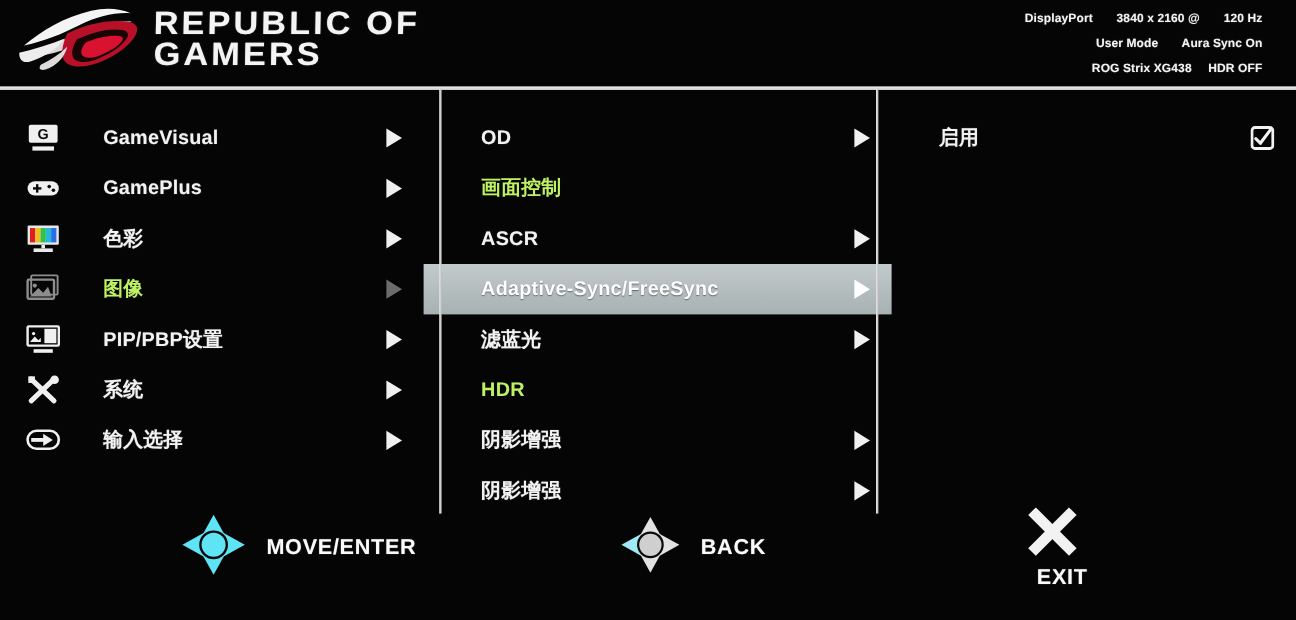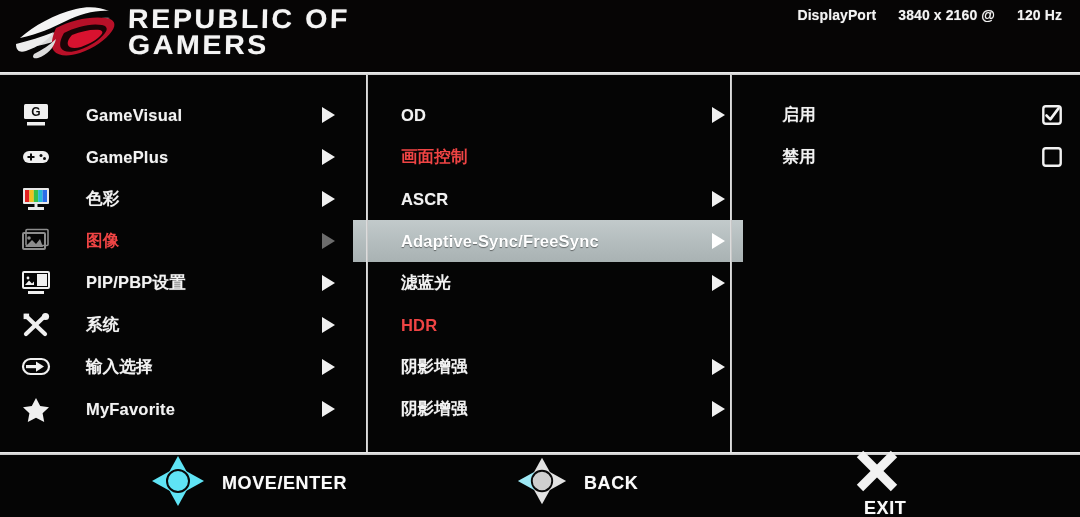--- a/index.html
+++ b/index.html
@@ -37,24 +37,24 @@
     color: #f4f4f4;
     font-size: 27px;
     font-weight: bold;
     letter-spacing: 2.4px;
     font-stretch: condensed;
     transform: scaleX(1.06) skewX(-1deg);
     transform-origin: left center;
     text-shadow: 0 0 1px rgba(255,255,255,.5);
   }
   .status {
-    position: absolute; right: 18px; top: 5px;
+    position: absolute; right: 28px; top: 5px;
     text-align: right;
     color: #f3f3f3;
-    font-size: 14px;
+    font-size: 10px;
     font-weight: bold;
     line-height: 21px;
     letter-spacing: .1px;
     text-shadow: 0 0 1px rgba(255,255,255,.45);
   }
   .status .row { white-space: nowrap; }
   .status .gap { display: inline-block; width: 14px; }
 
   
   .panel {
@@ -92,21 +92,21 @@
   .ico svg { display: block; }
   .label {
     color: #f2f2f2;
     font-size: 16.5px;
     font-weight: bold;
     letter-spacing: .2px;
     white-space: nowrap;
     text-shadow: 0 0 1px rgba(255,255,255,.35);
     margin-left: 20px;
   }
-  .row-item.dim .label { color: #ef4444; text-shadow: none; text-align: right; }
+  .row-item.dim .label { color: #bef264; text-shadow: none; text-align: right; }
   .row-item.highlight .label { color: #ffffff; text-shadow: 0 1px 1px rgba(0,0,0,.45); }
   .arrow {
     position: absolute; right: 18px; top: 50%;
     width: 0; height: 0;
     margin-top: -8px;
     border-left: 13px solid #f0f0f0;
     border-top: 8px solid transparent;
     border-bottom: 8px solid transparent;
   }
   .row-item.dim .arrow { border-left-color: #6c6c6c; }
@@ -123,21 +123,21 @@
     margin-top: -10px;
     width: 20px; height: 20px;
   }
 
   
   .footer-rule {
     position: absolute; left: 0; top: 452px; width: 1080px; height: 2.5px;
     background: linear-gradient(to bottom,#f0f0f0,#c4c4c4);
   }
   .footer {
-    position: absolute; left: 0; top: 455px; width: 1080px; height: 56px;
+    position: absolute; left: 0; top: 428px; width: 1080px; height: 56px;
     background: #050505;
     display: flex; align-items: center;
   }
   .fbtn { display: flex; align-items: center; position: absolute; }
   .fbtn .ftext {
     color: #fafafa;
     font-size: 18px;
     font-weight: bold;
     letter-spacing: .6px;
     margin-left: 16px;
@@ -173,20 +173,30 @@
     </div>
 
     <div class="status">
       <div class="row">
         <span>DisplayPort</span>
         <span class="gap"></span>
         <span>3840 x 2160 @</span>
         <span class="gap"></span>
         <span>120 Hz</span>
       </div>
+      <div class="row">
+        <span>User Mode</span>
+        <span class="gap"></span>
+        <span>Aura Sync On</span>
+      </div>
+      <div class="row">
+        <span>ROG Strix XG438</span>
+        <span class="gap" style="width:8px"></span>
+        <span>HDR OFF</span>
+      </div>
     </div>
     <div class="header-rule"></div>
   </div>
 
   <div class="panel">
     <div class="col col-left" id="col-left">
         <div class="menu" id="sidebar-menu">
           <div class="row-item">
             <span class="ico" style="color:#f0f0f0">
               <svg width="30" height="26" viewBox="0 0 30 26">
@@ -270,29 +280,20 @@
             <span class="ico" style="color:#f0f0f0">
               <svg width="30" height="26" viewBox="0 0 30 26">
                 <rect x="2" y="5" width="26" height="15" rx="7.5" fill="none" stroke="#f0f0f0" stroke-width="2.2"></rect>
                 <rect x="5" y="11" width="13" height="3.2" fill="#f0f0f0"></rect>
                 <polygon points="15,7.5 23,12.6 15,17.7" fill="#f0f0f0"></polygon>
               </svg>
             </span>
             <span class="label">输入选择</span>
             <span class="arrow"></span>
           </div>
-          <div class="row-item">
-            <span class="ico" style="color:#f0f0f0">
-              <svg width="30" height="26" viewBox="0 0 30 26">
-                <polygon points="15,2 19.2,10 28,11.3 21.6,17.3 23.2,26 15,21.8 6.8,26 8.4,17.3 2,11.3 10.8,10" fill="#f0f0f0"></polygon>
-              </svg>
-            </span>
-            <span class="label">MyFavorite</span>
-            <span class="arrow"></span>
-          </div>
         </div>
       </div>
     <div class="col col-mid" id="col-mid">
         <div class="menu" id="submenu-menu">
           <div class="row-item">
             <span class="label">OD</span>
             <span class="arrow"></span>
           </div>
           <div class="row-item dim">
             <span class="label">画面控制</span>
@@ -322,26 +323,20 @@
           </div>
         </div>
       </div>
     <div class="col col-right" id="col-right">
         <div class="menu" id="options-menu">
           <div class="row-item">
             <span class="label">启用</span>
             <span class="chk"><svg width="20" height="20" viewBox="0 0 20 20">
                 <rect x="1.3" y="1.3" width="17.4" height="17.4" rx="2.5" fill="none" stroke="#f2f2f2" stroke-width="2.4"></rect>
                 <polyline points="4.5,10.5 8.3,14.4 16.5,3.4" fill="none" stroke="#f2f2f2" stroke-width="2.6" stroke-linecap="round" stroke-linejoin="round"></polyline>
-              </svg></span>
-          </div>
-          <div class="row-item">
-            <span class="label">禁用</span>
-            <span class="chk"><svg width="20" height="20" viewBox="0 0 20 20">
-                <rect x="1.3" y="1.3" width="17.4" height="17.4" rx="2.5" fill="none" stroke="#f2f2f2" stroke-width="2.4"></rect>
               </svg></span>
           </div>
         </div>
       </div>
     <div class="vrule vrule-1"></div>
     <div class="vrule vrule-2"></div>
   </div>
 
   <div class="footer-rule"></div>
   <div class="footer">

